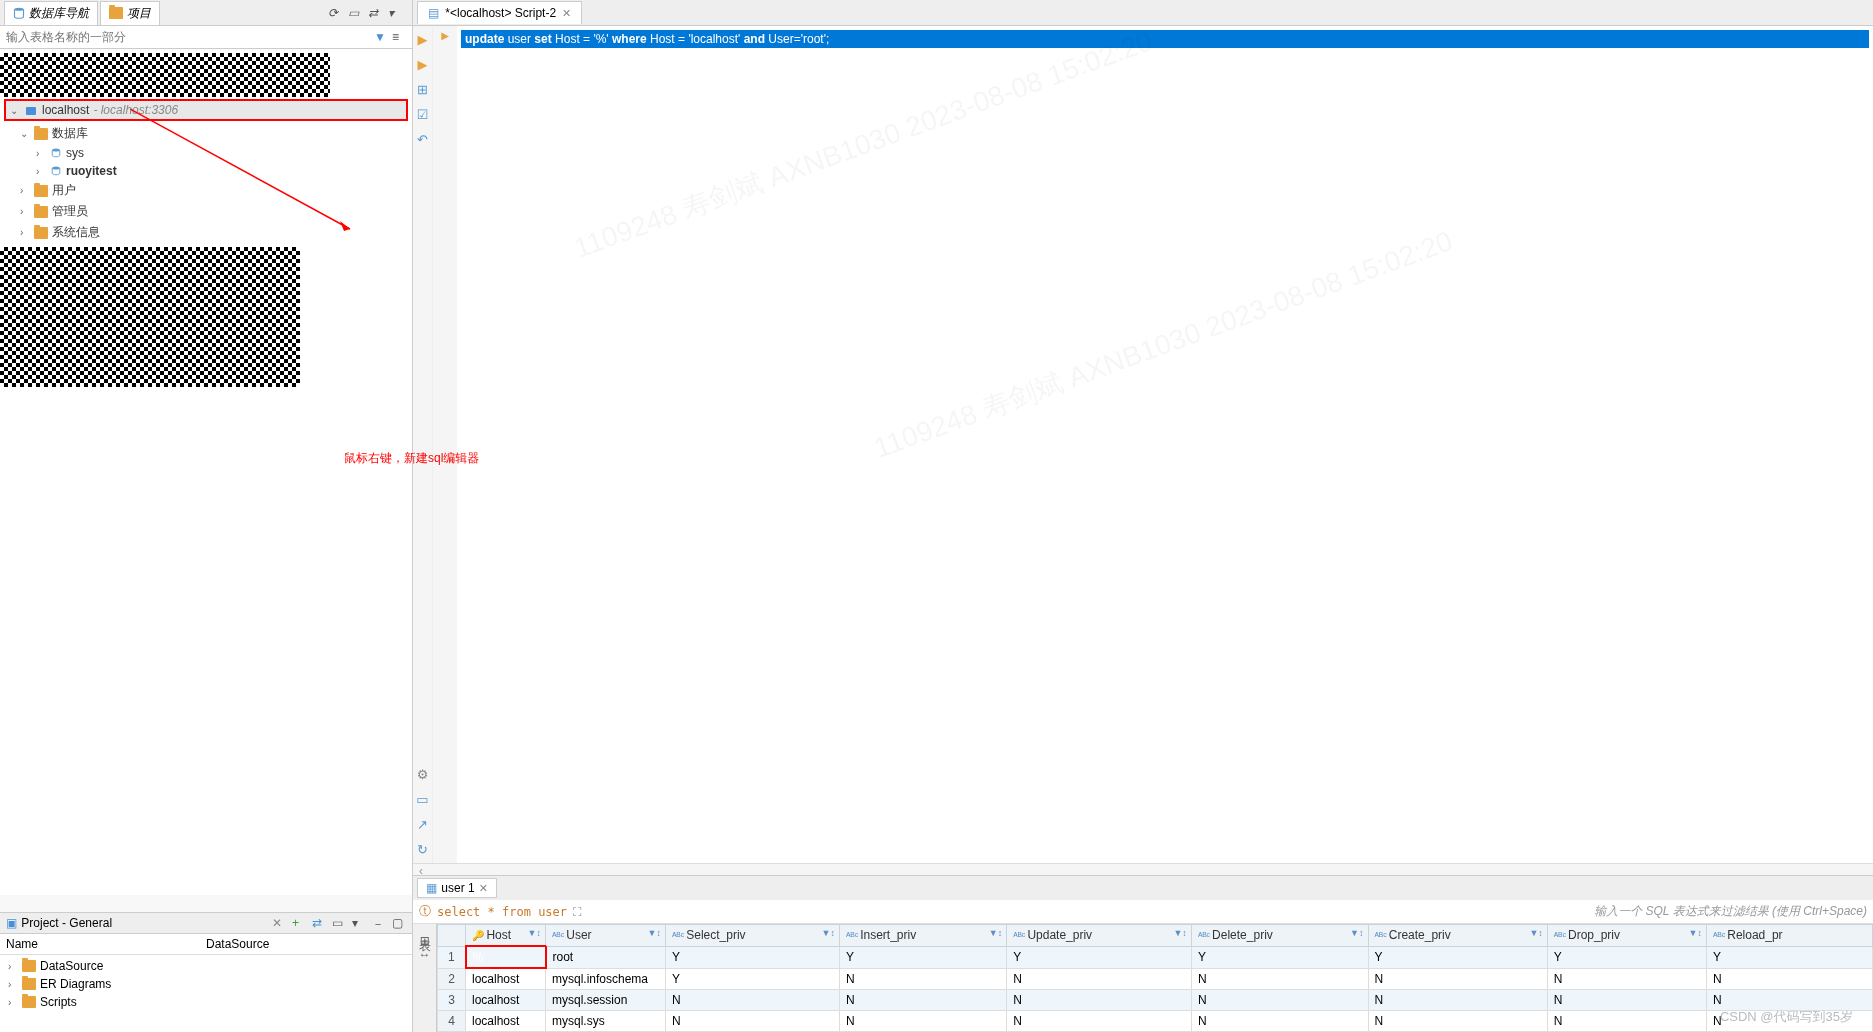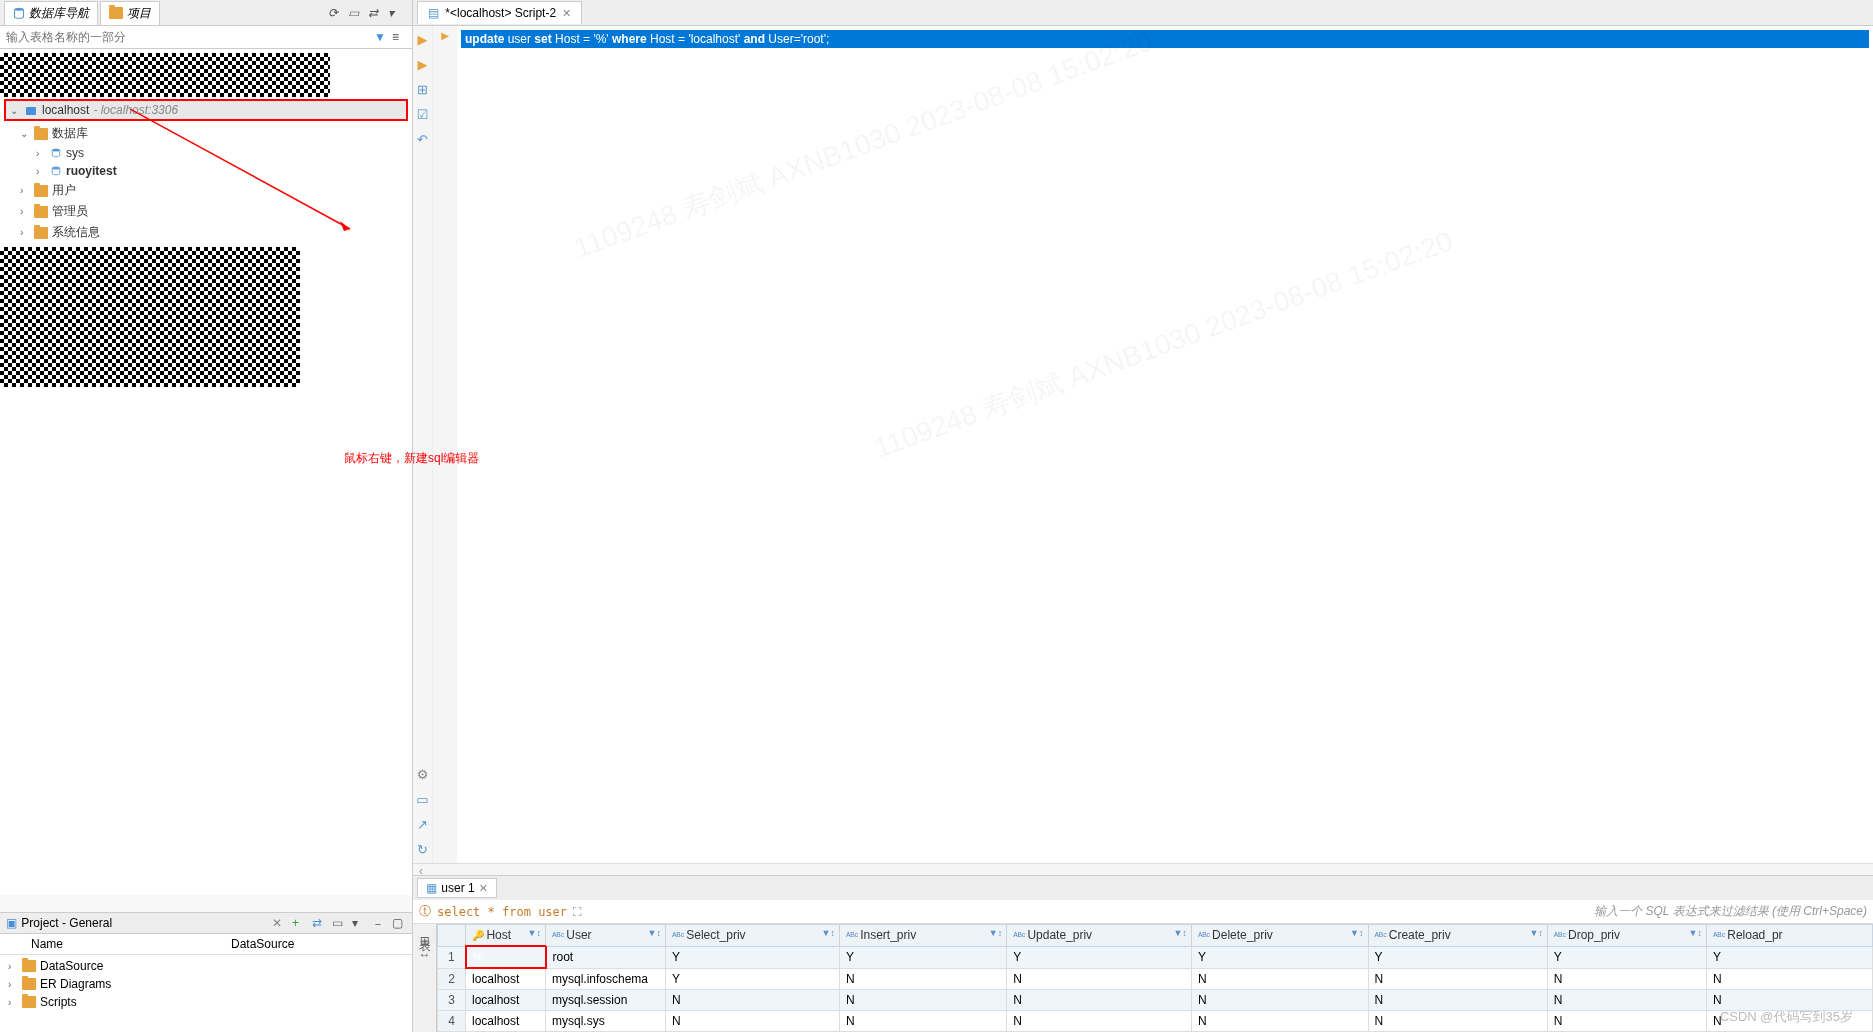--- a/index.html
+++ b/index.html
@@ -40,21 +40,21 @@
     
     .annotation { position: absolute; color: red; font-size: 12px; }
     .arrow-svg { position: absolute; pointer-events: none; }
     
     
     .project-panel { border-top: 1px solid #ccc; background: #fff; height: 120px; display:flex; flex-direction:column; }
     .project-header { display: flex; align-items: center; padding: 3px 6px; background: #eee; border-bottom: 1px solid #ccc; }
     .project-title { flex: 1; }
     .project-toolbar { display: flex; gap: 6px; }
     .project-cols { display: flex; border-bottom: 1px solid #ddd; padding: 3px 6px; background:#fff; }
-    .project-col { flex: 1; margin-left: 25px; }
+    .project-col { flex: 1; }
     .project-tree { padding: 2px 0; }
     .proj-item { display:flex; align-items:center; gap:4px; padding:2px 8px; cursor:pointer; }
     
     
     .right-panel { flex: 1; display: flex; flex-direction: column; }
     
     .editor-tabs { display: flex; align-items: center; background: #eee; border-bottom: 1px solid #ccc; height: 26px; padding-left: 4px; }
     .editor-tab { display: flex; align-items: center; gap: 6px; padding: 4px 10px; background: #fff; border: 1px solid #ccc; border-bottom: none; cursor: pointer; }
     .close-x { color: #888; font-size: 11px; }
     

